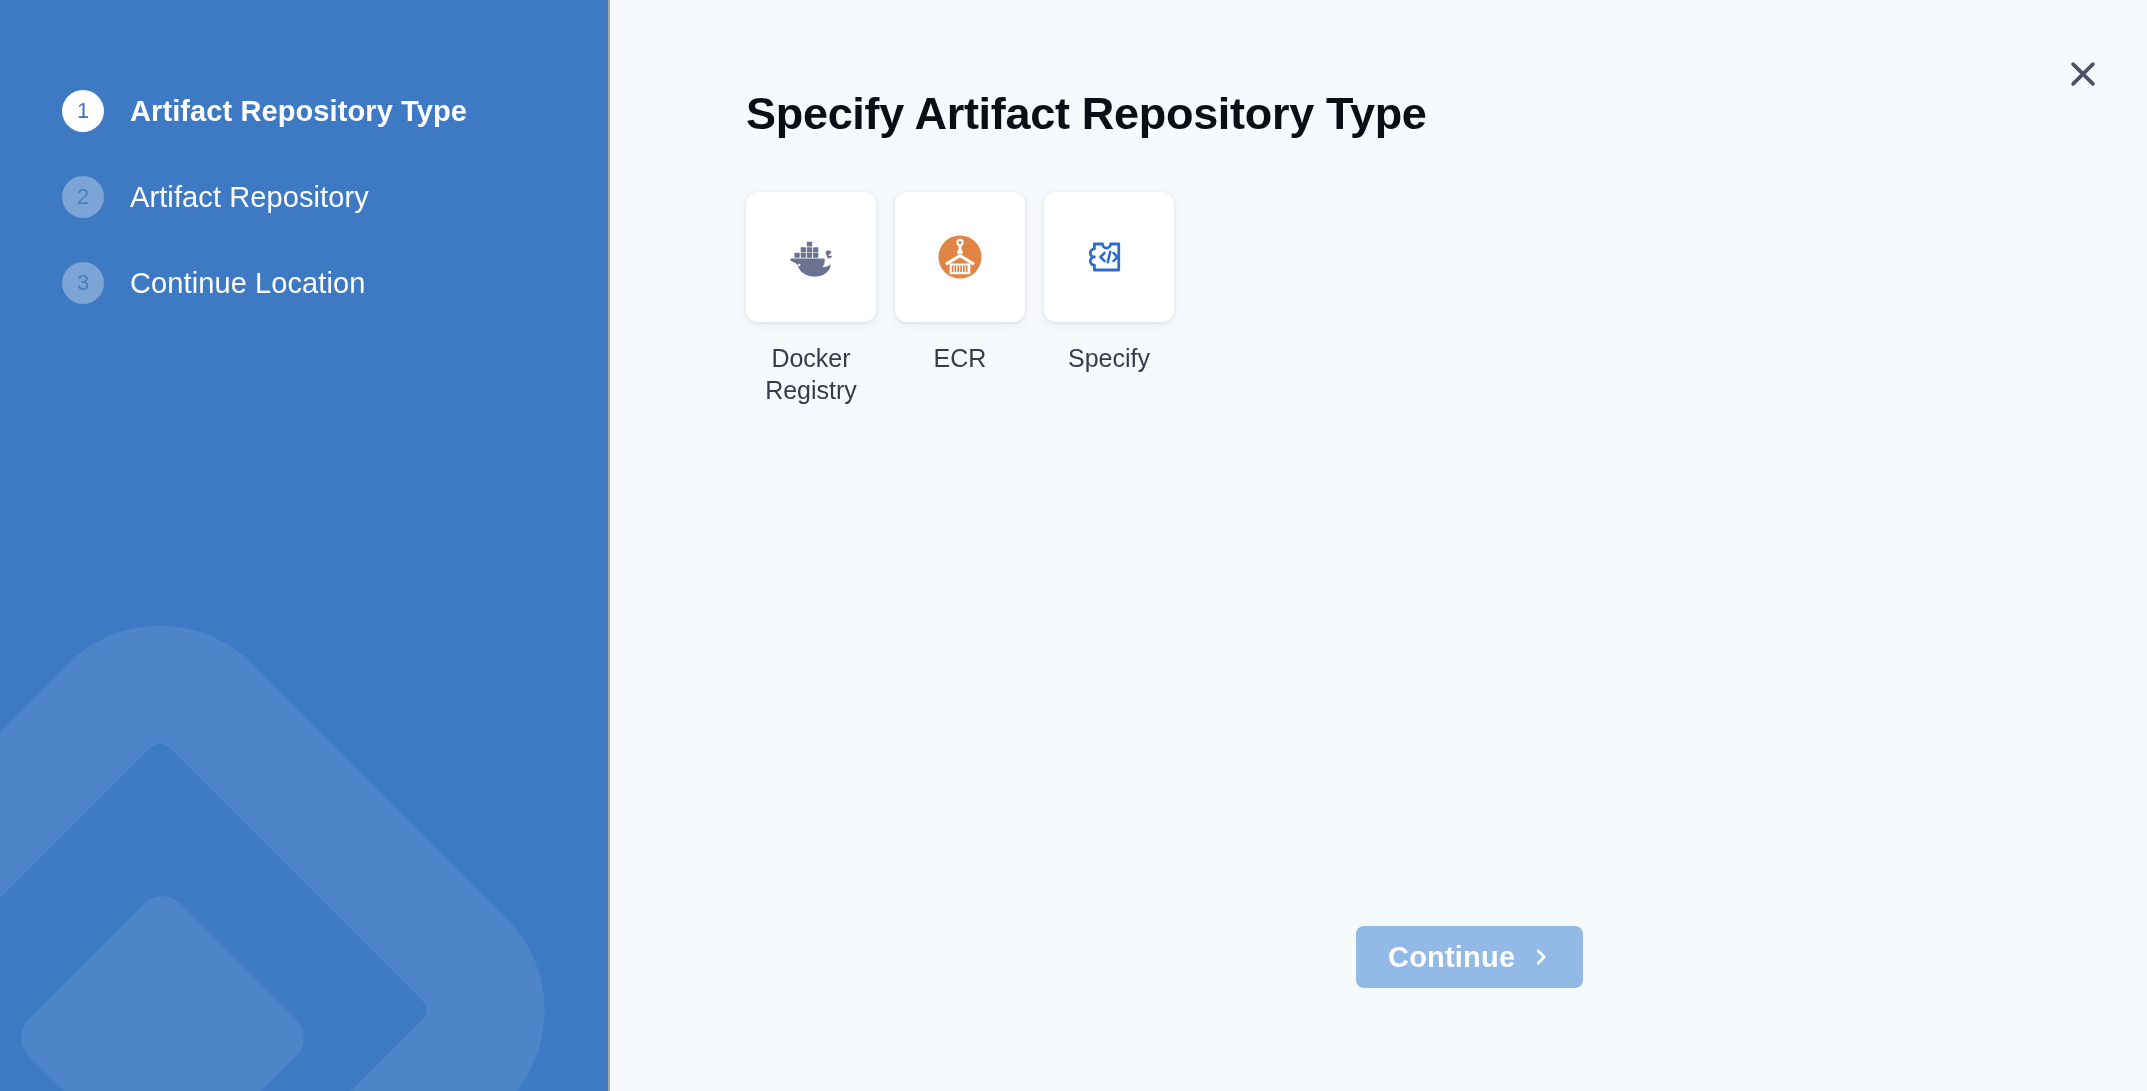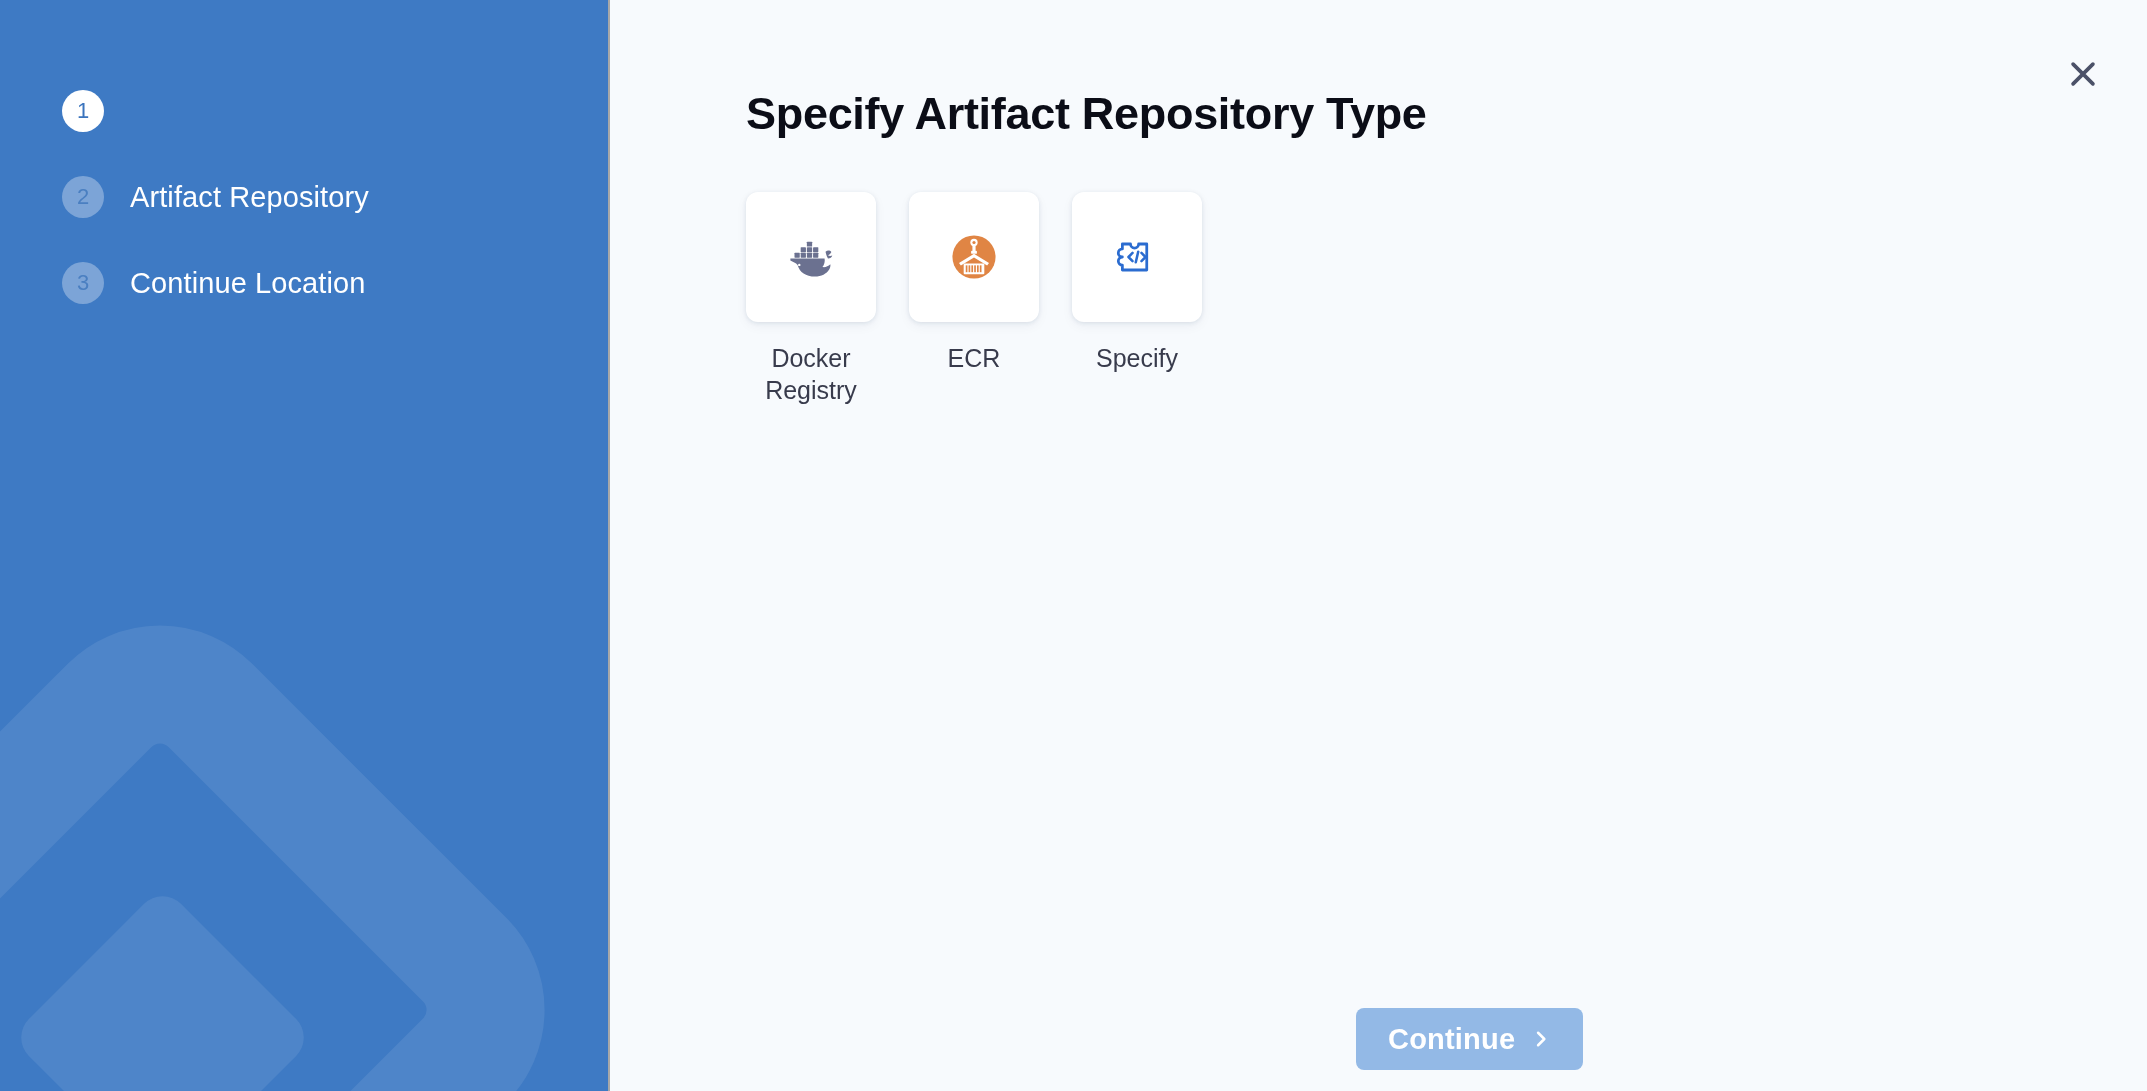--- a/index.html
+++ b/index.html
@@ -53,34 +53,34 @@
     position:absolute; right:38px; top:22px;
     width:52px; height:52px;
     display:flex; align-items:center; justify-content:center;
     color:#4b5168; cursor:pointer; background:none; border:none;
   }
   .content { padding:62px 0 0 136px; }
   .page-title {
     font-size:45px; font-weight:700; color:#0b0d17;
     letter-spacing:-0.3px; line-height:1.15;
   }
-  .cards { display:flex; gap:33px; margin-top:52px; }
+  .cards { display:flex; gap:19px; margin-top:52px; }
   .card-wrap { width:130px; display:flex; flex-direction:column; align-items:center; }
   .card {
     width:130px; height:130px; background:#ffffff;
     border-radius:12px;
     box-shadow:0 1px 4px rgba(24,47,84,0.10), 0 4px 12px rgba(24,47,84,0.05);
     display:flex; align-items:center; justify-content:center;
     cursor:pointer;
   }
   .card-label {
     margin-top:20px; font-size:25px; color:#383b4c;
     text-align:center; line-height:1.3; width:118px;
   }
-  .continue-row { position:absolute; left:746px; top:982px; }
+  .continue-row { position:absolute; left:746px; top:900px; }
   .continue-btn {
     background:#93b9e6; color:#ffffff; border:none;
     border-radius:8px; height:62px; padding:0 32px;
     font-family:"Liberation Sans", sans-serif;
     font-size:29px; font-weight:700; letter-spacing:.2px;
     display:flex; align-items:center; gap:16px; cursor:pointer;
   }
   .continue-chevron { display:flex; align-items:center; }
 </style>
 </head>
@@ -89,20 +89,21 @@
 <div class="wizard">
 
   <aside class="sidebar">
     <div class="watermark"></div>
     <div class="watermark-inner"></div>
 
     <nav class="steps">
 
       <div class="step">
         <span class="step-badge active">1</span>
+        <span class="step-label active">Artifact Repository Type</span>
       </div>
 
       <div class="step">
         <span class="step-badge inactive">2</span>
         <span class="step-label inactive">Artifact Repository</span>
       </div>
 
       <div class="step">
         <span class="step-badge inactive">3</span>
         <span class="step-label inactive">Continue Location</span>

